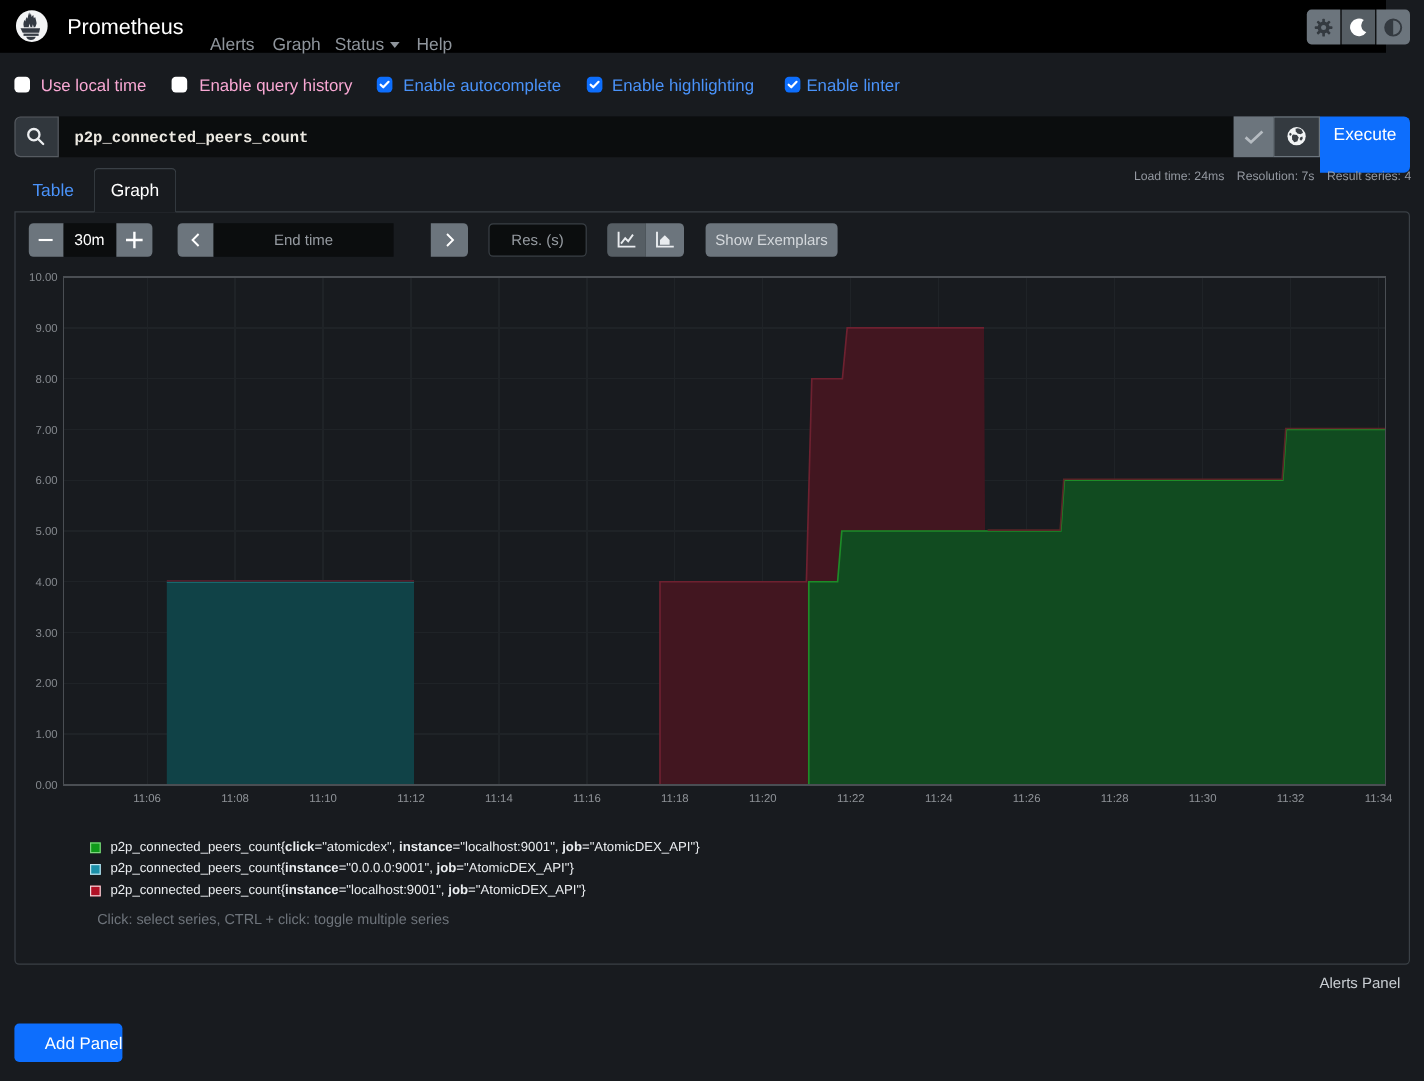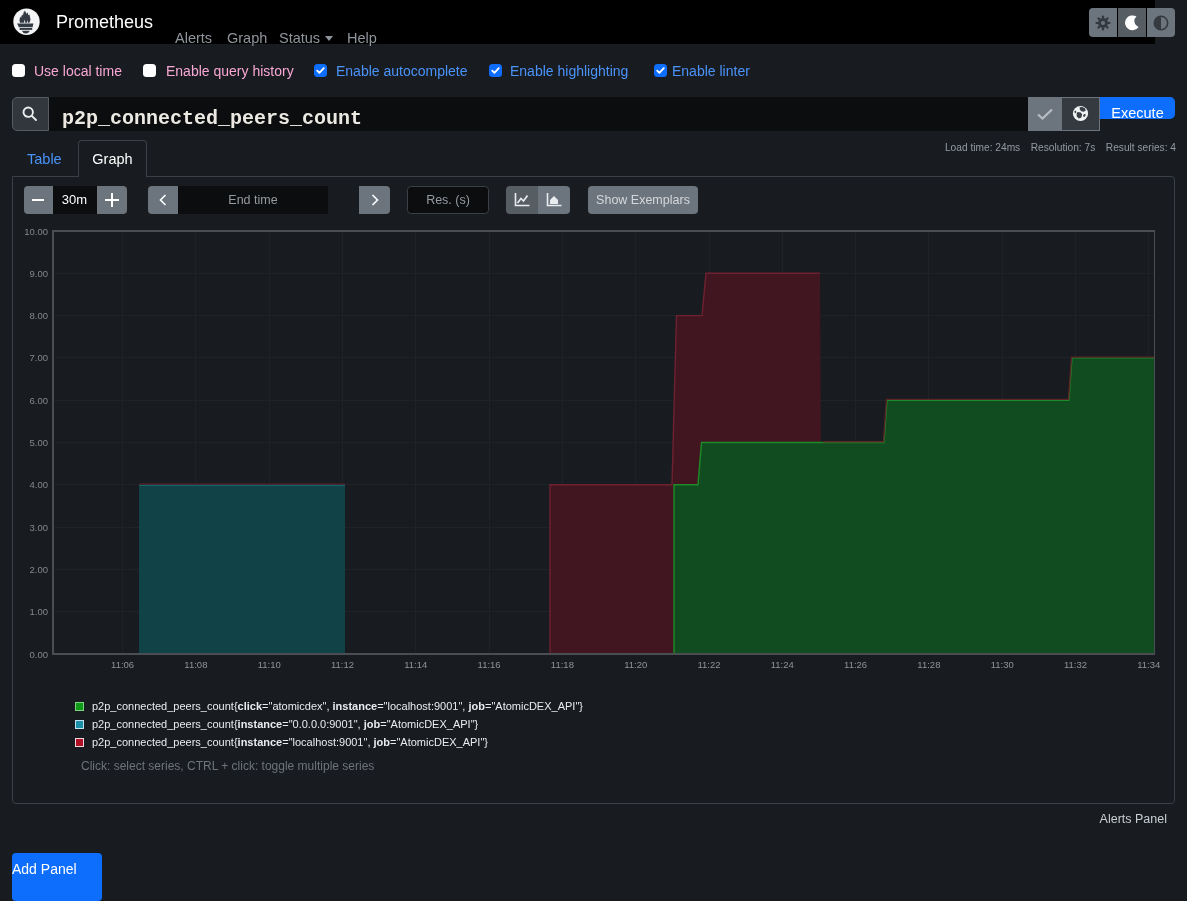--- a/index.html
+++ b/index.html
@@ -18,24 +18,24 @@
   .chk { position:absolute; top:64px; width:13px; height:13px; border-radius:3.5px; }
   .chk.off { background:#ffffff; }
   .chk.on  { background:#0d6efd; }
   .chklbl { position:absolute; top:63px; font-size:14px; color:#f9a8d4; }
   .chklbl.blue { color:#4a93fa; }
   .chk.on svg { position:absolute; left:1px; top:1px; }
 
   
   #qsearch { position:absolute; left:12px; top:97px; width:37px; height:33.5px; background:#31373d; border:1px solid #565b61; border-radius:5px 0 0 5px; }
   #qinput  { position:absolute; left:49px; top:97px; width:979px; height:33.5px; background:#0b0d0e; }
-  #qtext   { position:absolute; left:62px; top:107px; font-family:"Liberation Mono", monospace; font-size:20px; color:#ece9e2; font-weight:bold; }
+  #qtext   { position:absolute; left:62px; top:107px; font-family:"Liberation Mono", monospace; font-size:13px; color:#ece9e2; font-weight:bold; }
   #btncheck { position:absolute; left:1028px; top:97px; width:33px; height:33.5px; background:#6c757d; }
   #btnglobe { position:absolute; left:1061px; top:97px; width:39px; height:33.5px; background:#343a40; border:1px solid #6c757d; }
-  #btnexec  { position:absolute; left:1100px; top:97px; width:75px; height:22px; background:#0d6efd; border-radius:0 5px 5px 0; color:#fff; font-size:14.5px; text-align:center; line-height:33px; }
+  #btnexec  { position:absolute; left:1100px; top:97px; width:75px; height:47px; background:#0d6efd; border-radius:0 5px 5px 0; color:#fff; font-size:14.5px; text-align:center; line-height:33px; }
 
   
   #stats { position:absolute; top:141.5px; right:11px; font-size:10.2px; color:#9499a1; }
   #stats span { margin-left:10.5px; }
 
   
   #tab-table { position:absolute; left:27px; top:151px; font-size:14.5px; color:#4a93fa; }
   #tab-graph { position:absolute; left:78px; top:140px; width:69px; height:37px; background:#181b1f; border:1px solid #3a4046; border-bottom:none; border-radius:4px 4px 0 0; color:#fff; font-size:14.5px; text-align:center; line-height:36px; z-index:3; }
 
   
@@ -46,21 +46,21 @@
   .tbbtn { background:#6c757d; text-align:center; }
   .tbin { background:#0b0d0e; color:#fff; text-align:center; }
   .ph { color:#969ba1; }
 
   #legend { position:absolute; left:75px; top:697px; font-size:11px; color:#e9ecef; }
   .lrow { height:18px; position:relative; padding-left:17px; line-height:18px; }
   .sw { position:absolute; left:0; top:4.5px; width:9px; height:9px; border-width:1.5px; border-style:solid; }
   #hint { position:absolute; left:81px; top:759px; font-size:12px; color:#6e747b; }
 
   #removePanel { position:absolute; top:812px; right:20px; font-size:12.5px; color:#c9ced3; }
-  #addPanel { position:absolute; left:12px; top:853px; width:90px; height:48px; background:#0d6efd; border-radius:4px; color:#fff; font-size:14px; text-align:left; line-height:32px; }
+  #addPanel { position:absolute; left:12px; top:853px; width:90px; height:32px; background:#0d6efd; border-radius:4px; color:#fff; font-size:14px; text-align:right; line-height:32px; }
 </style>
 </head>
 <body>
 
 <div id="navbar">
   <svg class="abs" style="left:13px;top:8px" width="27" height="27" viewBox="0 0 27 27">
     <circle cx="13.5" cy="13.7" r="13.2" fill="#f3f4f5"></circle>
     <path fill="#343a43" d="M6.9 14.7 L6.5 12.3 Q6.6 10.1 7.6 8.5 L8.1 9.9 Q8.2 7.8 9.4 6.2 L9.9 7.7 Q10.2 5.6 11.3 2.2 L12 4.8 L12.7 3.1 L13.4 6.1 L14.7 4.3 L15.2 7.3 L16.3 6.2 Q16.9 8.3 17.2 9.7 L17.5 11.4 L17 13.3 L16.3 14.7 Z"></path>
     <path fill="#f3f4f5" d="M10.9 14.7 L11.6 11.6 L12.4 14.7 Z"></path>
     <path fill="#f3f4f5" d="M13.8 14.7 L14.4 12.2 L15.1 14.7 Z"></path>

